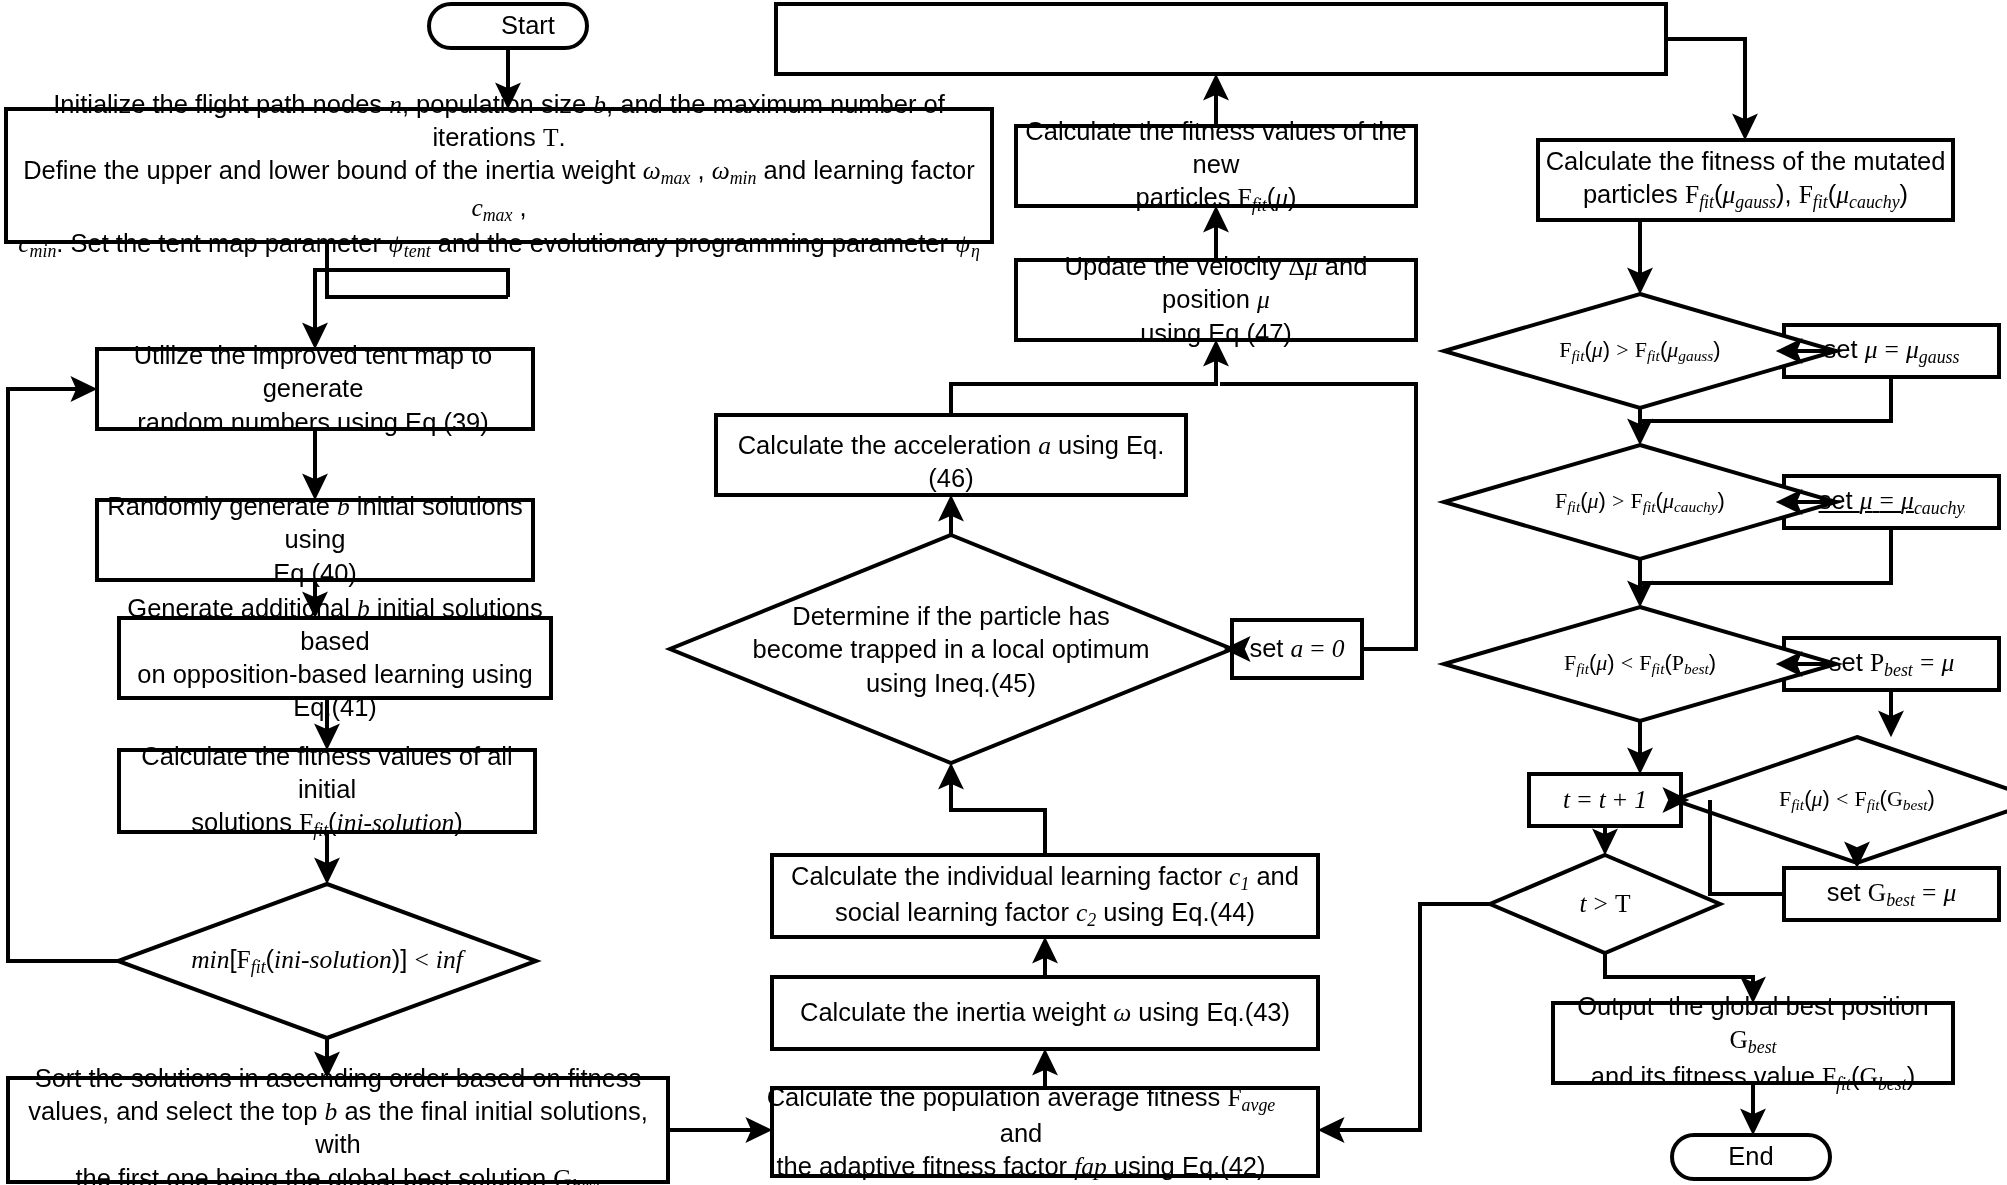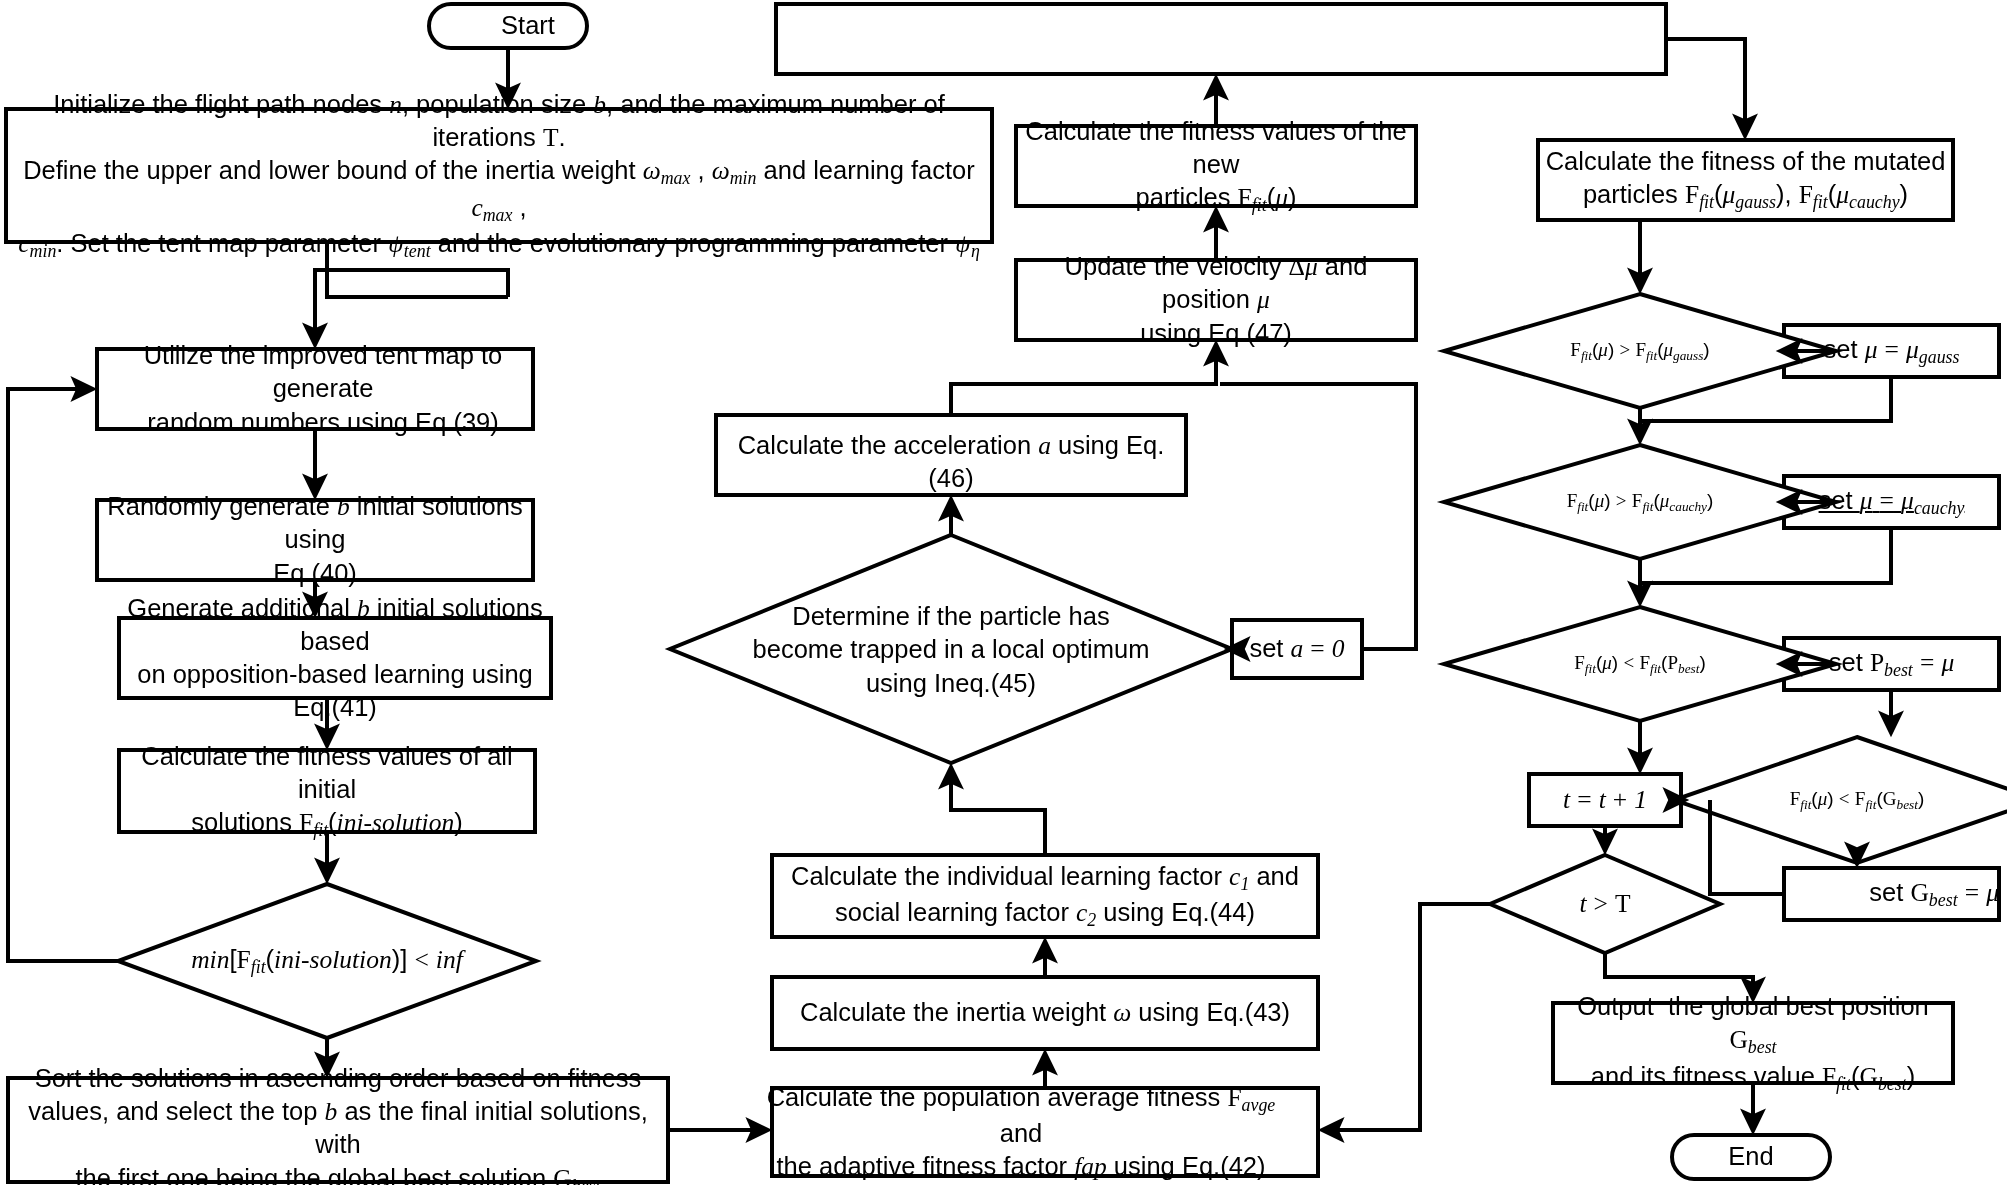--- a/index.html
+++ b/index.html
@@ -50,21 +50,21 @@
     justify-content: center;
     text-align: center;
     color: #000000;
     line-height: 1.30;
     font-family: "Liberation Sans", sans-serif;
     pointer-events: none;
     box-sizing: border-box;
   }
   .node-text .inner { width: 100%; }
   .t26 { font-size: 25.5px; }
-  .t25 { font-size: 19px; }
+  .t25 { font-size: 22px; }
   .mathv {
     font-family: "Liberation Serif", serif;
     font-style: italic;
   }
   .mathu {
     font-family: "Liberation Serif", serif;
     font-style: normal;
   }
   .sub {
     font-size: 0.70em;
@@ -251,21 +251,21 @@
     </span>
   </div>
 
   <div class="node-text t26" style="left:1020px; top:260px; width:392px; height:80px;">
     <span class="inner">
       Update the velocity <span class="mathu">Δ</span><span class="gk">μ</span> and position <span class="gk">μ</span><br>
       using Eq.(47)
     </span>
   </div>
 
-  <div class="node-text t26" style="left:109px; top:349px; width:428px; height:80px;align-items:center;">
+  <div class="node-text t26" style="left:99px; top:349px; width:428px; height:80px;align-items:center;">
     <span class="inner">
       Utilize the improved tent map to generate<br>
       random numbers using Eq.(39)
     </span>
   </div>
 
   <div class="node-text t26" style="left:101px; top:500px; width:428px; height:80px;">
     <span class="inner">
       Randomly generate <span class="mathv">b</span> initial solutions using<br>
       Eq.(40)
@@ -341,21 +341,21 @@
   </div>
 
   <div class="node-text t26" style="left:1784px; top:476px; width:215px; height:52px;text-decoration:underline;">
     <span class="inner">set <span class="gk">μ</span> <span class="mathu">=</span> <span class="gk">μ</span><span class="sub">cauchy</span></span>
   </div>
 
   <div class="node-text t26" style="left:1784px; top:638px; width:215px; height:52px;">
     <span class="inner">set <span class="mathu">P</span><span class="sub">best</span> <span class="mathu">=</span> <span class="gk">μ</span></span>
   </div>
 
-  <div class="node-text t26" style="left:1784px; top:868px; width:215px; height:52px;text-align:right;">
+  <div class="node-text t26" style="left:1784px; top:868px; width:215px; height:52px;">
     <span class="inner">set <span class="mathu">G</span><span class="sub">best</span> <span class="mathu">=</span> <span class="gk">μ</span></span>
   </div>
 
   <div class="node-text t25" style="left:1470px; top:328px; width:340px; height:46px;">
     <span class="inner"><span class="mathu">F</span><span class="sub">fit</span>(<span class="gk">μ</span>) <span class="mathu">&gt;</span> <span class="mathu">F</span><span class="sub">fit</span>(<span class="gk">μ</span><span class="sub">gauss</span>)</span>
   </div>
 
   <div class="node-text t25" style="left:1470px; top:479px; width:340px; height:46px;justify-content:flex-end;">
     <span class="inner"><span class="mathu">F</span><span class="sub">fit</span>(<span class="gk">μ</span>) <span class="mathu">&gt;</span> <span class="mathu">F</span><span class="sub">fit</span>(<span class="gk">μ</span><span class="sub">cauchy</span>)</span>
   </div>

